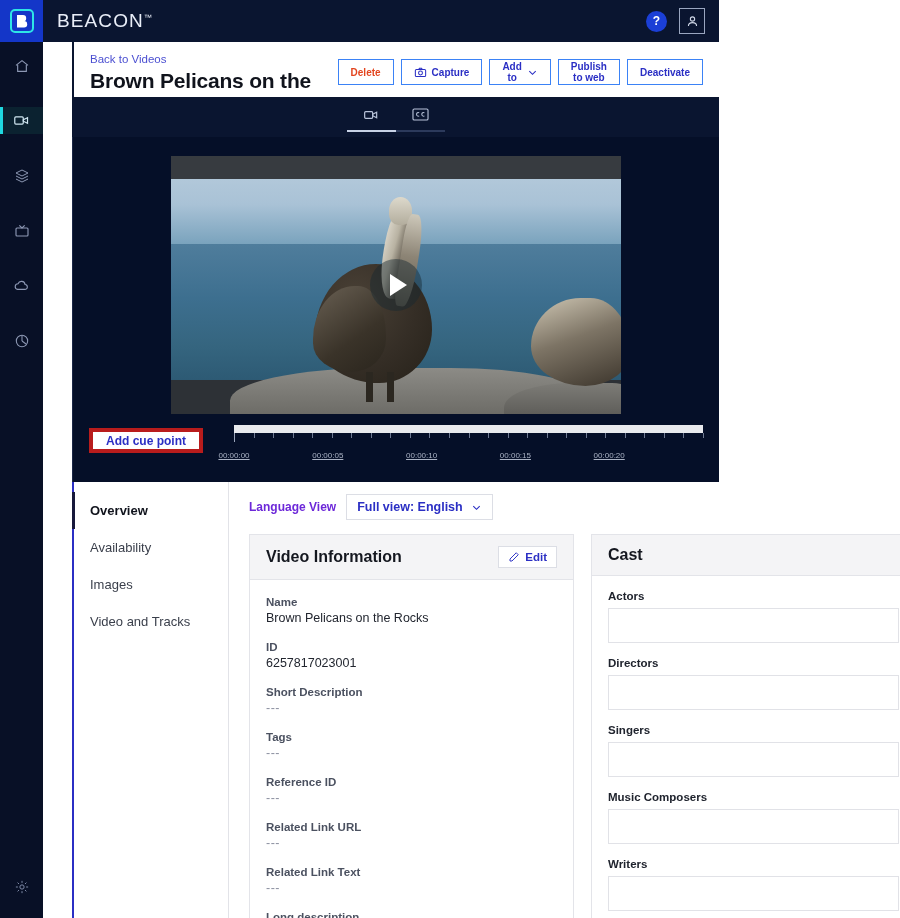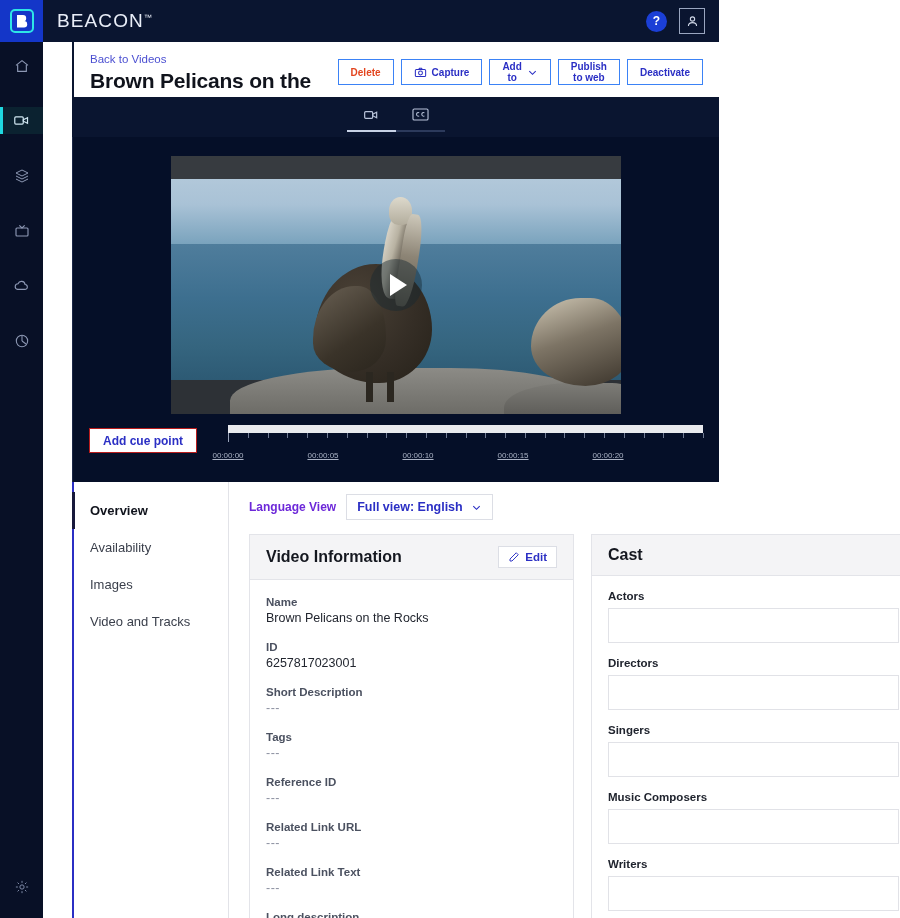--- a/index.html
+++ b/index.html
@@ -142,21 +142,21 @@
     width: 0; height: 0; border-left: 17px solid #fff;
     border-top: 11px solid transparent; border-bottom: 11px solid transparent; margin-left: 5px;
   }
 
   
   .timeline-row {
     position: absolute; left: 0; right: 0; bottom: 9px; height: 48px;
     display: flex; align-items: flex-start; padding: 0 16px;
   }
   .cue-btn {
-    background: #fff; color: #2b2fc4; border: 1px solid #b91c1c; height: 25px;
+    background: #fff; color: #2b2fc4; border: 4px solid #b91c1c; height: 25px;
     font-size: 12px; font-weight: bold; padding: 0 13px; cursor: pointer; margin-top: 3px;
     font-family: "Liberation Sans", sans-serif; white-space: nowrap;
   }
   .tl-wrap { flex: 1 1 auto; margin-left: 31px; position: relative; }
   .tl-bar { height: 8px; background: #e9eaee; width: 100%; }
   .tl-ticks { position: relative; height: 8px; }
   .tl-tick { position: absolute; top: 0; width: 1px; background: #6f7a93; height: 5px; }
   .tl-tick.major { height: 9px; background: #9aa4ba; }
   .tl-label { position: absolute; top: 18px; font-size: 8px; color: #aab2c4; transform: translateX(-50%); white-space: nowrap; text-decoration: underline; }
 

